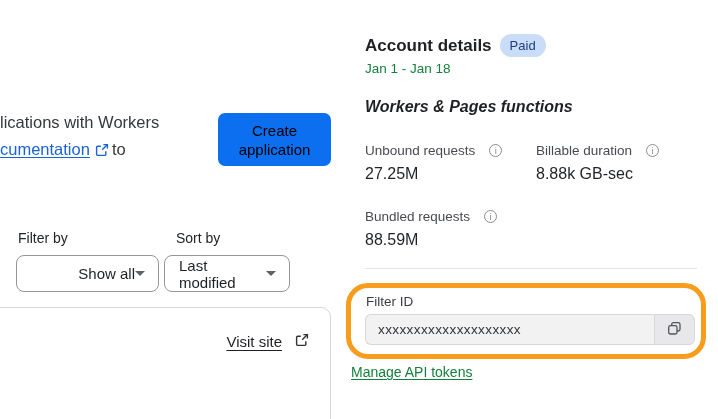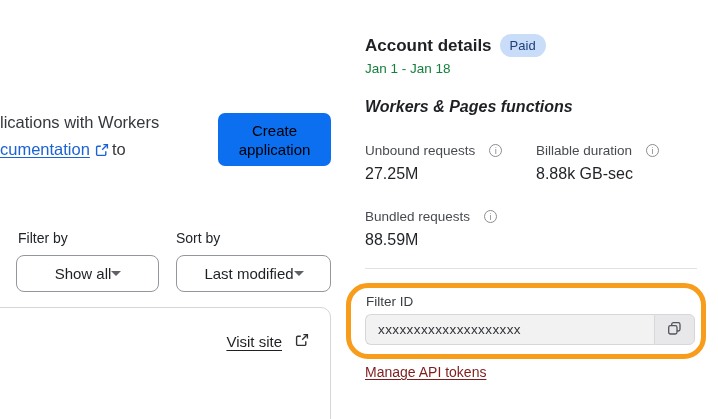--- a/index.html
+++ b/index.html
@@ -23,25 +23,25 @@
     font-family:inherit; cursor:pointer; padding:7px 10px; box-sizing:border-box;
   }
 
   .control-label { position:absolute; top:230px; font-size:14px; color:#212428; }
   .filter-label { left:18px; }
   .sort-label   { left:176px; }
 
   .select {
     position:absolute; top:255px; height:37px; box-sizing:border-box;
     border:1px solid #93969b; border-radius:8px; background:#fff;
-    display:flex; align-items:center; justify-content:center;
+    display:flex; align-items:center; justify-content:flex-end;
     padding:0 13px 0 14px; font-size:15px; color:#1e2124; cursor:pointer;
   }
   .select-filter { left:16px;  width:143px; }
-  .select-sort   { left:176px; width:155px; }
+  .select-sort   { left:164px; width:126px; }
   .caret { width:0; height:0; border-left:5px solid transparent; border-right:5px solid transparent; border-top:5.5px solid #5e6166; }
 
   .project-card {
     position:absolute; left:-36px; top:307px; width:367px; height:150px;
     background:#fff; border:1px solid #d6d6d6; border-radius:10px; box-sizing:border-box;
   }
   .visit-site {
     position:absolute; top:25px; right:18px; display:flex; align-items:center; gap:8px;
     font-size:15px; font-weight:500; color:#1e2023; cursor:pointer;
   }
@@ -79,21 +79,21 @@
     flex:1; min-width:0; background:#f2f2f3; border:1px solid #d7d7da; border-right:none;
     border-radius:6px 0 0 6px; padding:0 12px; font-size:13.5px; letter-spacing:0.4px;
     color:#313438; font-family:inherit; outline:none;
   }
   .copy-btn {
     width:41px; background:#e8e8ea; border:1px solid #d7d7da; border-radius:0 6px 6px 0;
     display:flex; align-items:center; justify-content:center; cursor:pointer; padding:0;
   }
 
   .manage-link {
-    position:absolute; left:365px; top:364px; font-size:14px; color:#7f1d1d;
+    position:absolute; left:351px; top:364px; font-size:14px; color:#15803d;
     text-decoration:underline; text-underline-offset:2px; cursor:pointer;
   }
 </style>
 </head>
 <body>
 
 <div class="stage">
 
   <div class="intro">
     <div>lications with Workers</div>

